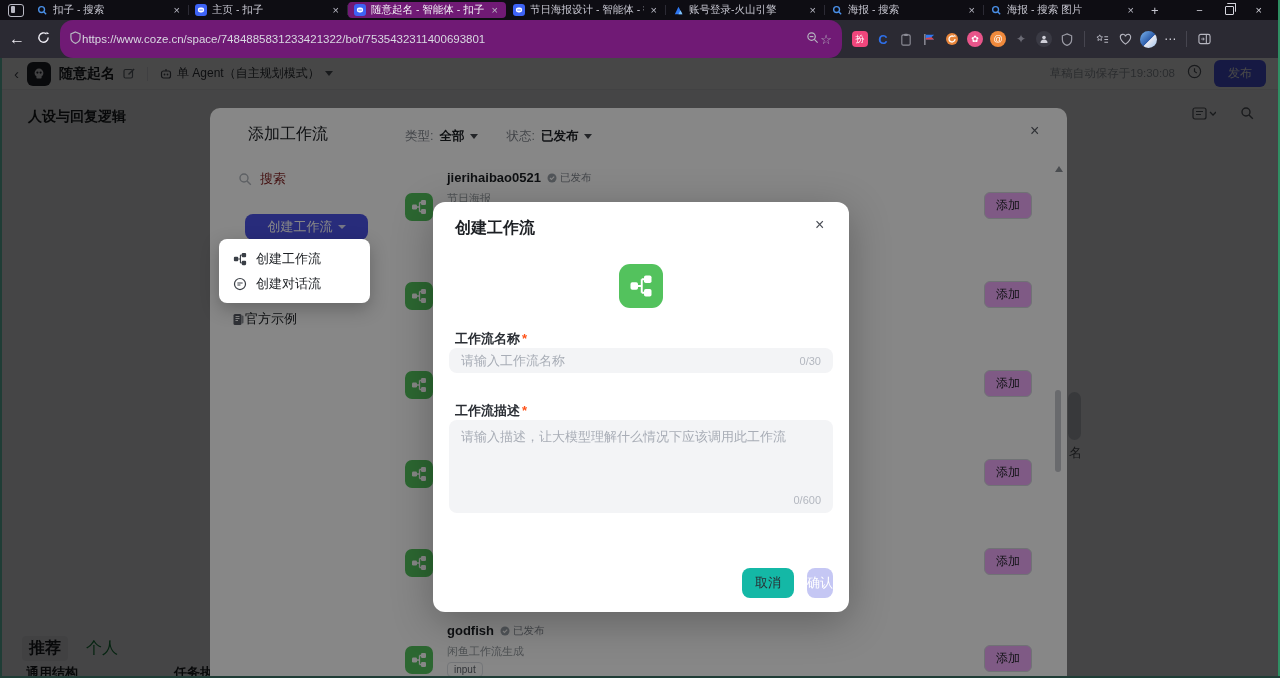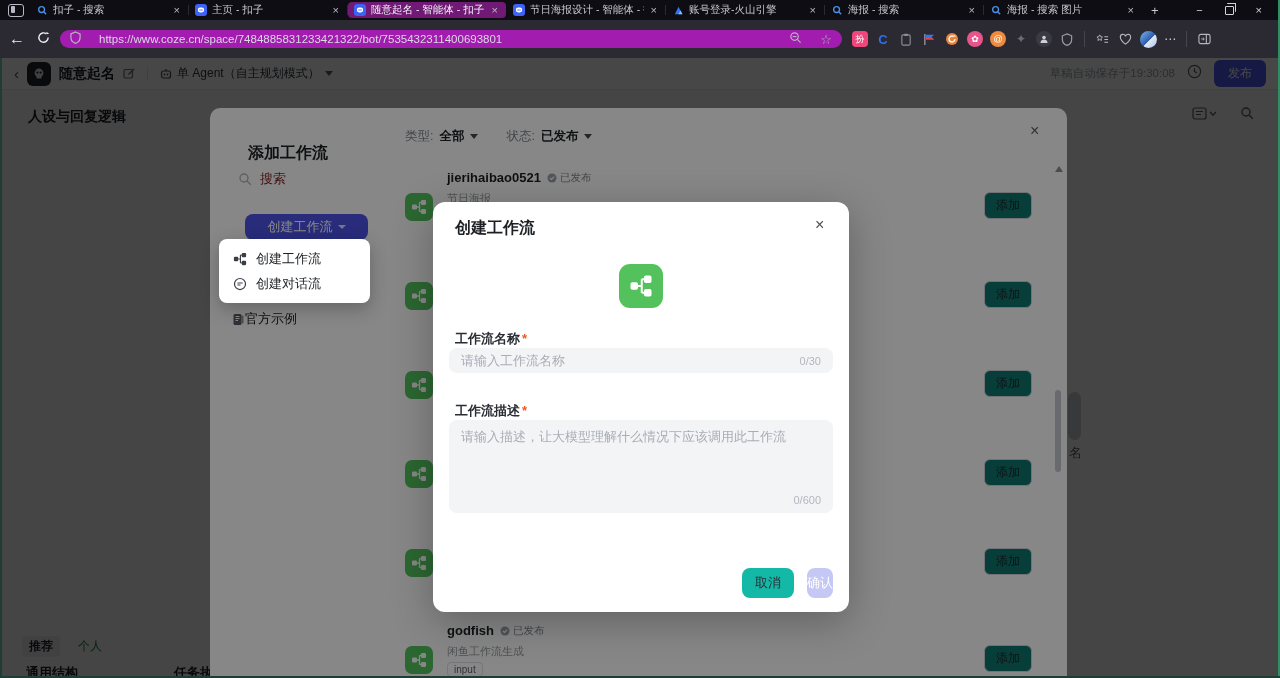--- a/index.html
+++ b/index.html
@@ -19,21 +19,21 @@
   .favicon { width:12px; height:12px; flex:none; border-radius:3px; display:flex; align-items:center; justify-content:center; }
   .favicon.coze { background:#3d63f5; }
   .favicon svg { display:block; }
   .newtab { font-size:13px; color:#c7c7d1; padding:0 8px; }
   .wincontrols { margin-left:auto; display:flex; align-items:center; gap:22px; padding-right:18px; color:#d4d4dc; font-size:11px; }
   .restore-ic { width:9px; height:9px; border:1.2px solid #d4d4dc; border-radius:1px; position:relative; }
   .restore-ic:after{ content:""; position:absolute; left:1.5px; top:-3.5px; width:8px; height:8px; border:1.2px solid #d4d4dc; border-left:none; border-bottom:none; border-radius:1px;}
 
   .navbar { position:absolute; left:0; top:20px; width:1280px; height:38px; background:#2b2a33; display:flex; align-items:center; padding:0 8px; gap:8px; }
   .navbtn { color:#eceaf2; width:18px; text-align:center; }
-  .urlbar { width:782px; height:18px; background:#a21caf; border-radius:13px; display:flex; align-items:center; padding:0 10px; gap:18px; }
+  .urlbar { width:782px; height:38px; background:#701a75; border-radius:13px; display:flex; align-items:center; padding:0 10px; gap:1px; }
   .urltext { color:#d9d9e2; font-size:11.5px; white-space:nowrap; overflow:hidden; flex:1; }
   .extrow { display:flex; align-items:center; gap:7px; margin-left:2px; }
   .ext { width:16px; height:16px; border-radius:4px; display:flex; align-items:center; justify-content:center; font-size:9px; color:#fff; flex:none; }
   .ext.round { border-radius:50%; }
   .vsep { width:1px; height:16px; background:#46454f; margin:0 2px; }
   .avatar-ext { width:17px; height:17px; border-radius:50%; background:linear-gradient(135deg,#7db7f0 0%, #2b5aa8 55%, #e8e8f0 56%, #9fc4ee 100%); }
   .meatballs { color:#cfcfd8; font-size:12px; letter-spacing:1px; }
 
   
   .edge-r { position:absolute; right:0; top:0; width:2px; height:678px; background:#2f8f63; z-index:60; }
@@ -46,50 +46,50 @@
   .backchev { color:#4a4e56; font-size:15px; }
   .boticon { width:24px; height:24px; border-radius:6px; background:#23252d; display:flex; align-items:center; justify-content:center; }
   .botname { font-size:14px; font-weight:bold; color:#1c1f23; }
   .hdr-divider { width:1px; height:14px; background:#e0e2e8; margin:0 4px; }
   .agentmode { font-size:12px; color:#33373d; display:flex; align-items:center; gap:5px; }
   .caret-down { width:0; height:0; border-left:4px solid transparent; border-right:4px solid transparent; border-top:5px solid #5a5e66; }
   .pheader-right { margin-left:auto; display:flex; align-items:center; gap:12px; }
   .autosave { font-size:11.5px; color:#9aa0a8; }
   .publish-btn { background:#515bf0; color:#fff; font-size:12px; border-radius:6px; padding:5px 14px; }
   .sidebar-title { position:absolute; left:28px; top:50px; font-size:14px; font-weight:bold; color:#1c1f23; }
-  .bottom-tabs { position:absolute; left:22px; top:578px; display:flex; gap:18px; font-size:12px; align-items:center; }
+  .bottom-tabs { position:absolute; left:22px; top:578px; display:flex; gap:18px; font-size:16px; align-items:center; }
   .chip { background:#e9e9ee; border-radius:4px; padding:2px 7px; color:#1c1f23; font-weight:bold; }
   .btab { color:#15803d; }
   .bottom-items { position:absolute; left:26px; top:606px; display:flex; gap:96px; font-size:13px; font-weight:bold; color:#1c1f23; }
   .page-right-icons { position:absolute; left:1192px; top:48px; display:flex; gap:24px; color:#5a5e66; align-items:center; }
   .name-pill { position:absolute; left:1068px; top:334px; width:13px; height:48px; border-radius:7px; background:#c9ccd4; }
   .name-pill-label { position:absolute; left:1069px; top:386px; font-size:13px; color:#55585f; }
 
   .overlay { position:absolute; left:0; top:58px; width:1280px; height:620px; background:rgba(0,0,0,0.47); }
   .overlayA { z-index:10; } .overlayB { z-index:30; }
 
   
   .modal1 { position:absolute; left:210px; top:108px; width:857px; height:570px; background:#ffffff; border-radius:10px 10px 0 0; z-index:20; }
-  .m1-title { position:absolute; left:38px; top:16px; font-size:16px; font-weight:bold; color:#1c1f23;margin-top:19px; }
+  .m1-title { position:absolute; left:38px; top:16px; font-size:16px; font-weight:normal; color:#1c1f23; }
   .m1-filters { position:absolute; left:195px; top:20px; display:flex; align-items:center; gap:6px; font-size:12.5px; }
   .flabel { color:#81868d; } .fvalue { color:#1c1f23; font-weight:bold; }
   .fcaret { width:0;height:0;border-left:4px solid transparent;border-right:4px solid transparent;border-top:5px solid #43474d; margin-right:22px;}
   .m1-close { position:absolute; left:820px; top:14px; font-size:16px; color:#5a5e66; }
   .m1-search { position:absolute; left:28px; top:62px; display:flex; align-items:center; gap:8px; font-size:13px; color:#7f1d1d; }
   .m1-create-btn { position:absolute; left:35px; top:106px; width:123px; height:26px; background:#4d53e8; border-radius:8px; color:#fff; font-size:13px; display:flex; align-items:center; justify-content:center; gap:5px; }
   .btn-caret { width:0;height:0;border-left:4px solid transparent;border-right:4px solid transparent;border-top:4.5px solid #dfe0fb; }
   .m1-official { position:absolute; left:22px; top:202px; display:flex; align-items:center; font-size:13px; color:#1c1f23; }
   .wf-icon { width:28px; height:28px; border-radius:7px; background:#53c25d; display:flex; align-items:center; justify-content:center; position:absolute; left:195px; }
   .row { position:absolute; left:195px; width:630px; height:89px; }
   .row .wf-icon { left:0; top:31px; }
   .row-name { position:absolute; left:42px; top:8px; font-size:13px; font-weight:bold; color:#1c1f23; display:flex; align-items:center; gap:6px; }
   .pub-badge { display:flex; align-items:center; gap:3px; font-size:10.5px; font-weight:normal; color:#82878f; }
   .row-desc { position:absolute; left:42px; top:29px; font-size:11px; color:#949a9f; }
   .row-tag { position:absolute; left:42px; top:47px; font-size:10px; color:#5f646c; border:1px solid #dcdfe5; border-radius:4px; padding:1px 6px; }
-  .add-btn { position:absolute; left:579px; top:30px; border:1px solid #d4d7de; background:#0f766e; border-radius:6px; font-size:12px; color:#1c1f23; padding:4px 11px; }
+  .add-btn { position:absolute; left:579px; top:30px; border:1px solid #d4d7de; background:#f0abfc; border-radius:6px; font-size:12px; color:#1c1f23; padding:4px 11px; }
   .m1-scroll-arrow { position:absolute; left:845px; top:58px; width:0; height:0; border-left:4px solid transparent; border-right:4px solid transparent; border-bottom:6px solid #8d9198; }
   .m1-scroll-thumb { position:absolute; left:845px; top:282px; width:6px; height:82px; border-radius:3px; background:#c6c8ce; }
 
   
   .menu { position:absolute; left:219px; top:239px; width:151px; height:64px; background:#fff; border-radius:8px; box-shadow:0 6px 18px rgba(0,0,0,0.25); z-index:50; padding:7px 0; }
   .menu-item { height:25px; display:flex; align-items:center; gap:9px; padding:0 14px; font-size:13px; color:#1c1f23; }
 
   
   .modal2 { position:absolute; left:433px; top:202px; width:416px; height:410px; background:#fff; border-radius:12px; box-shadow:0 10px 40px rgba(0,0,0,0.28); z-index:40; }
   .m2-title { position:absolute; left:22px; top:16px; font-size:16px; font-weight:bold; color:#1c1f23; }

